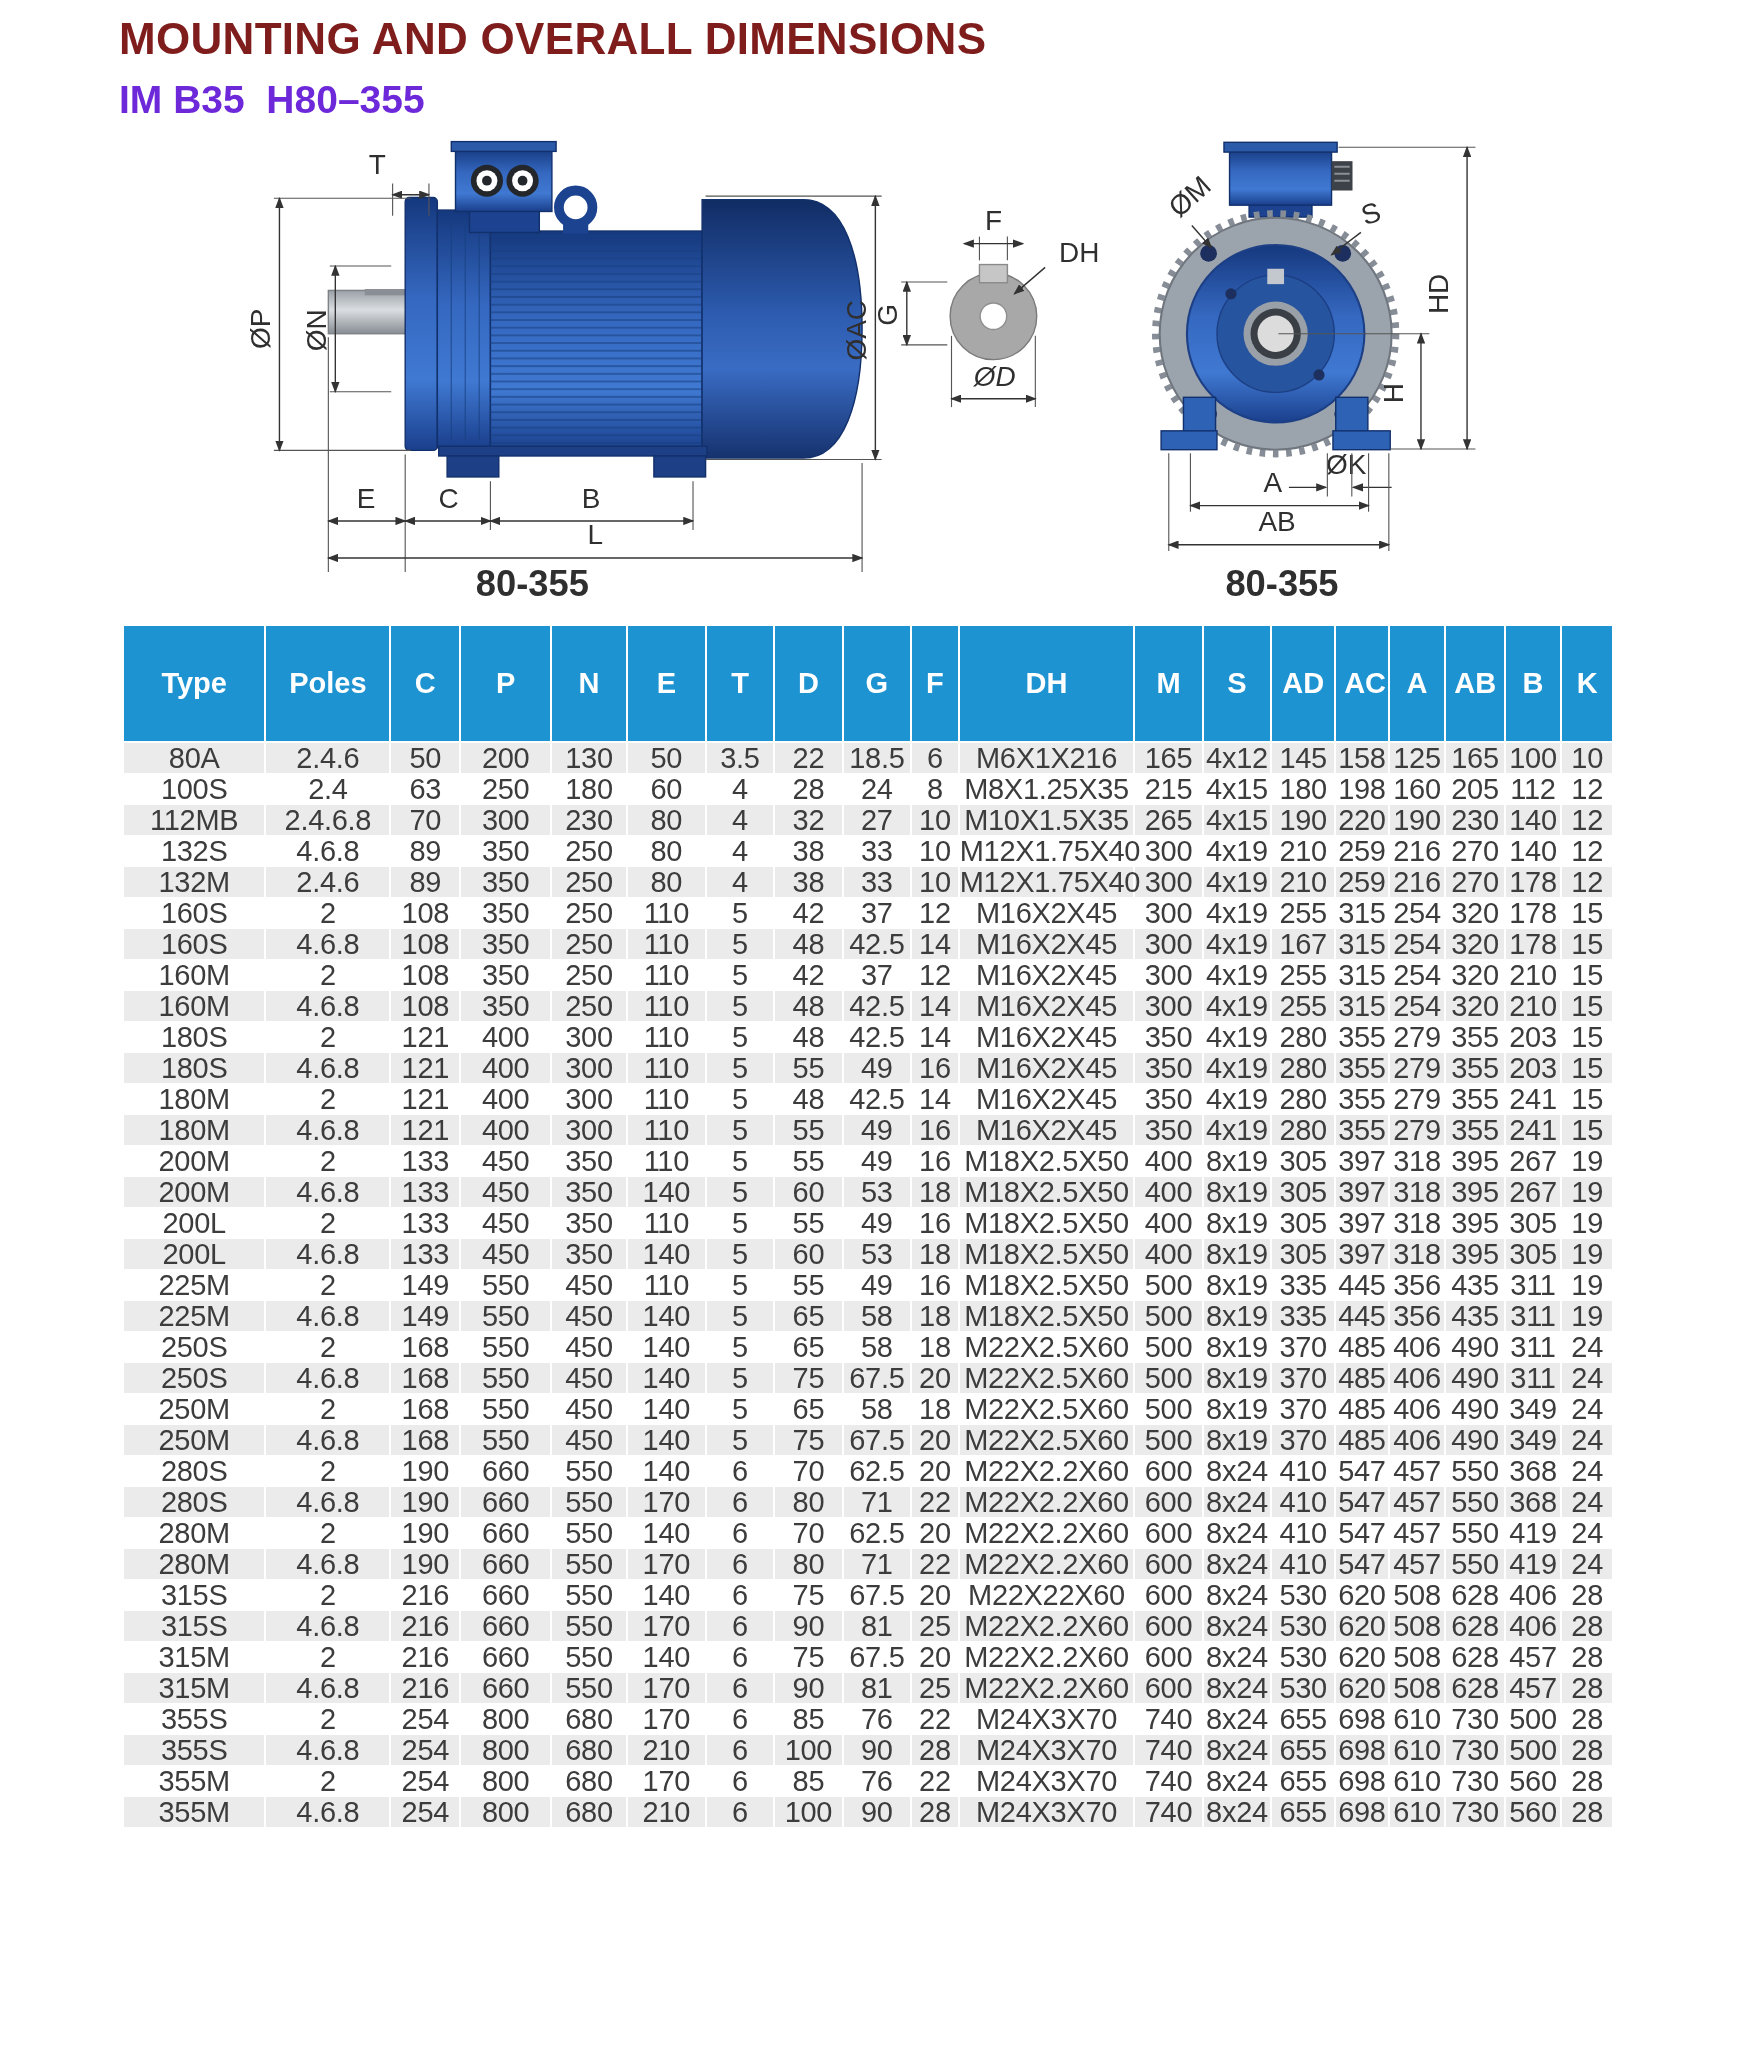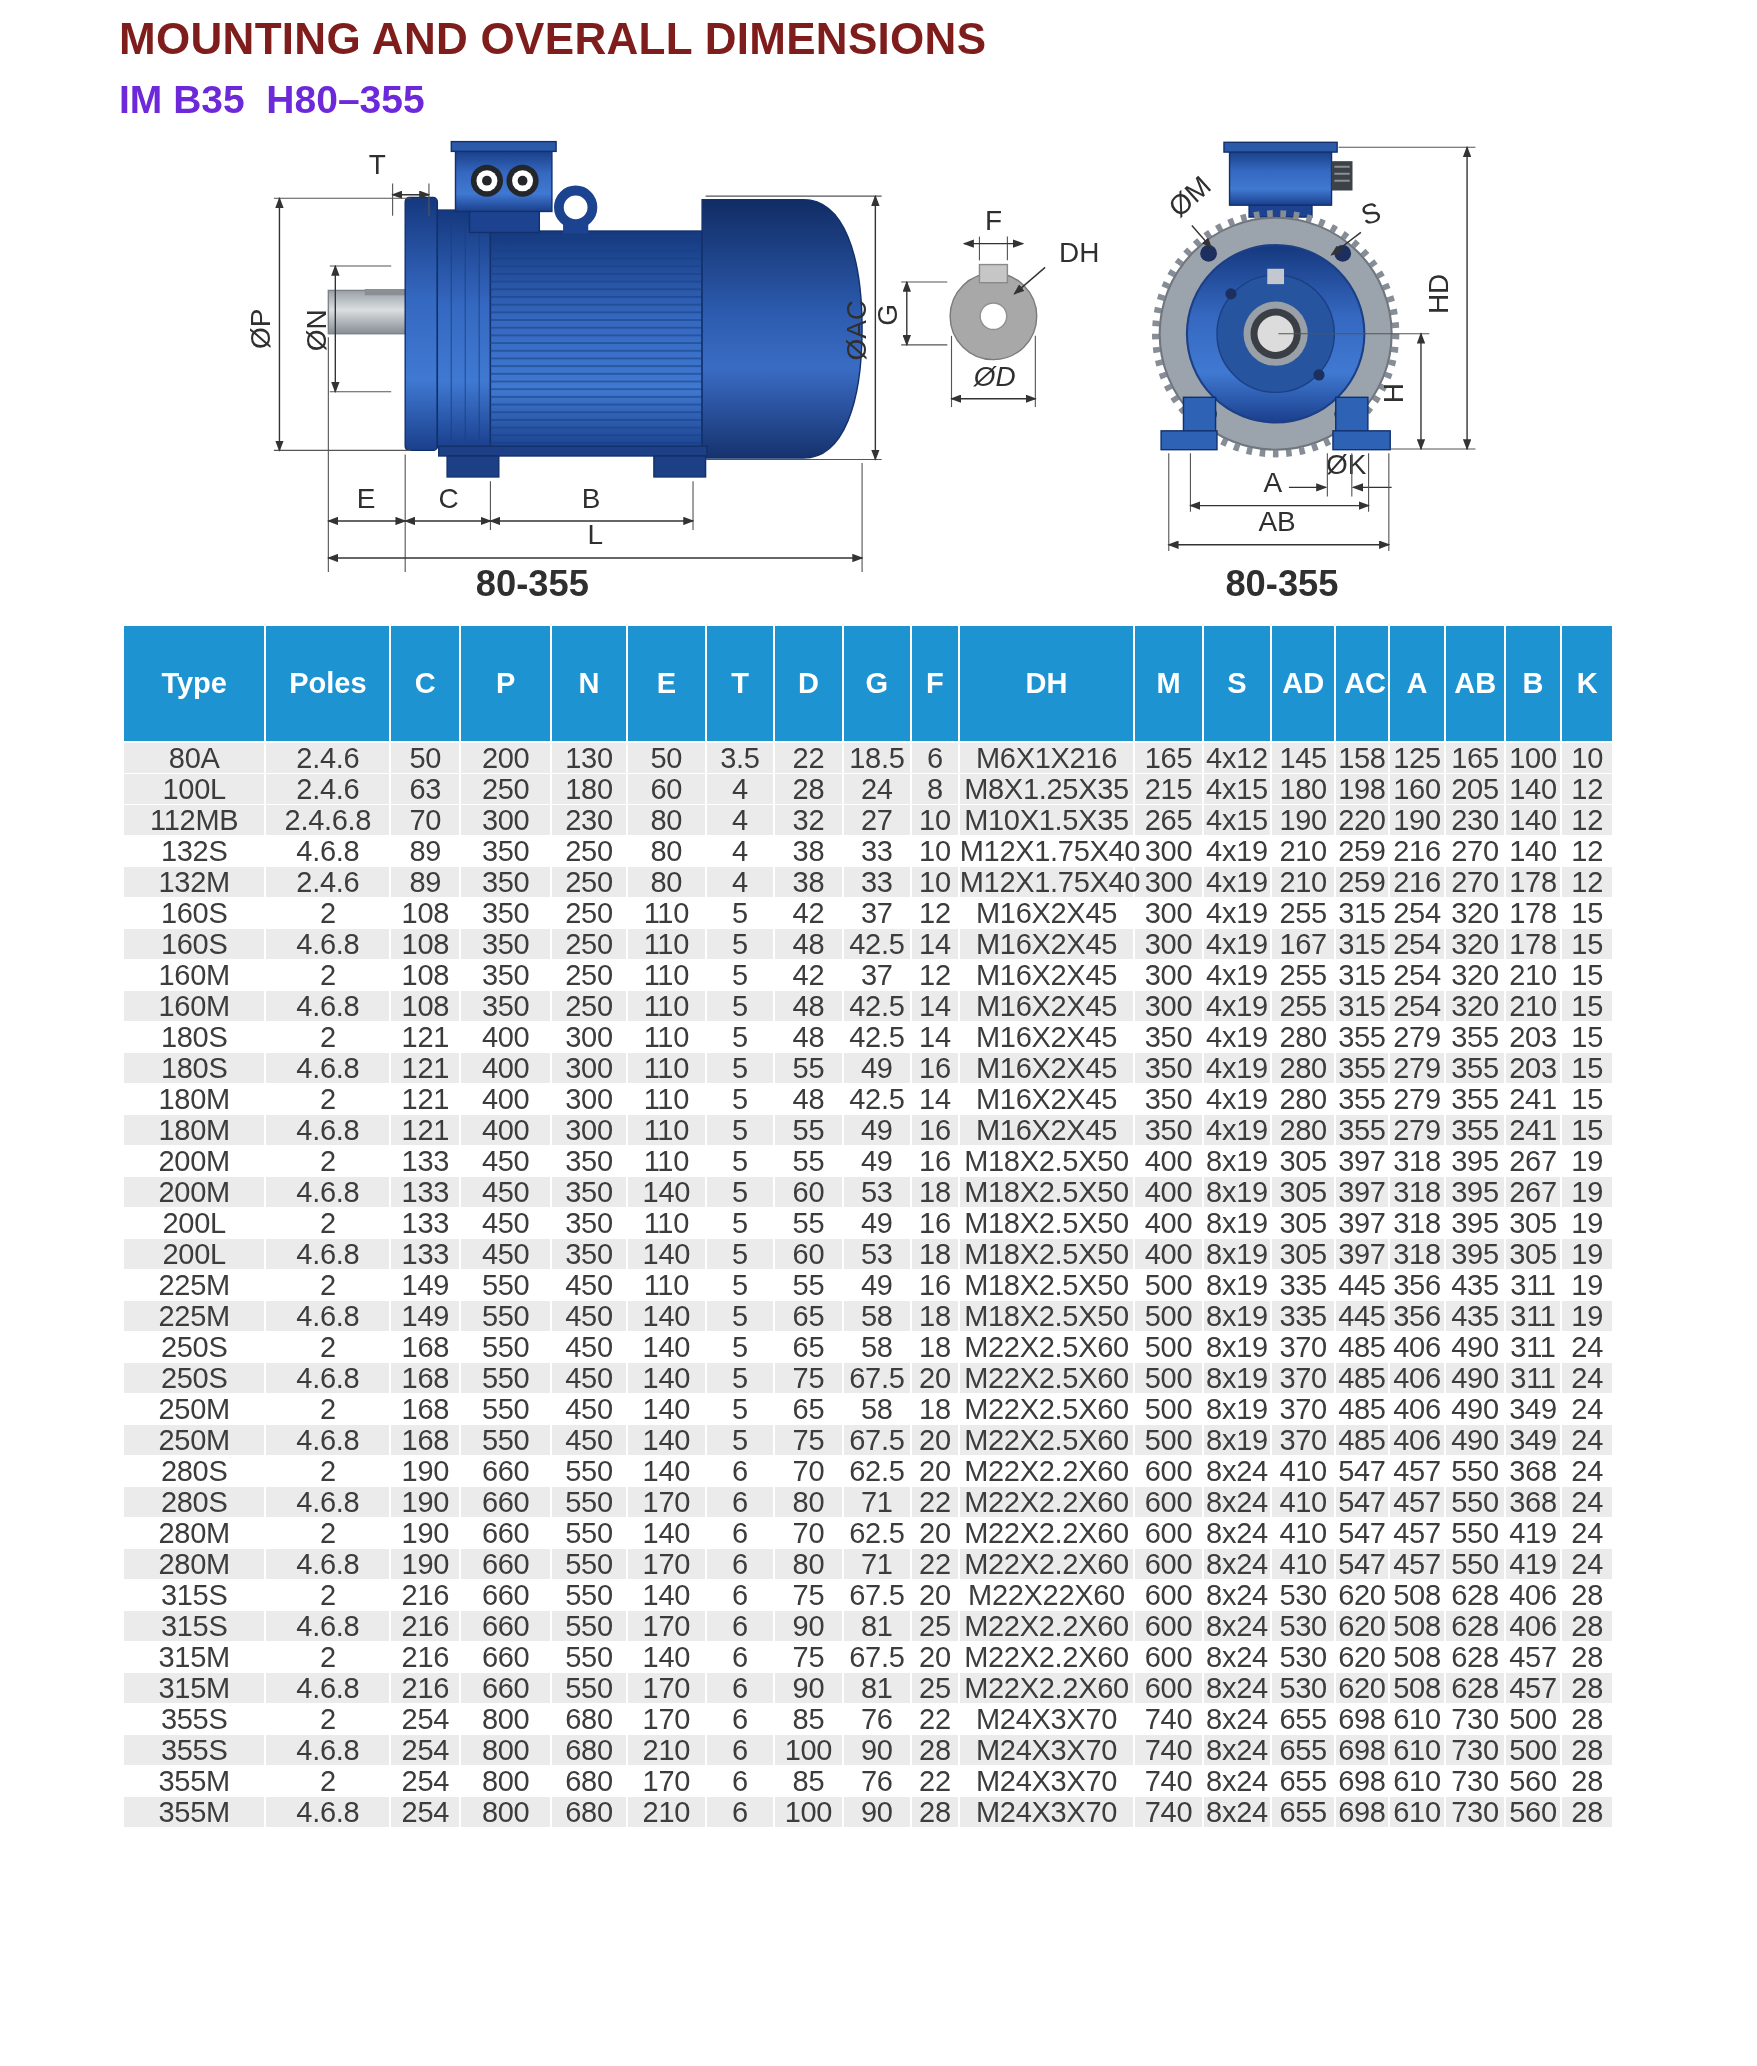--- a/index.html
+++ b/index.html
@@ -294,39 +294,39 @@
         <td>M6X1X216</td>
         <td>165</td>
         <td>4x12</td>
         <td>145</td>
         <td>158</td>
         <td>125</td>
         <td>165</td>
         <td>100</td>
         <td>10</td>
       </tr>
-      <tr class="alt">
-        <td>100L</td>
-        <td>2.4.6</td>
+      <tr>
+        <td>100S</td>
+        <td>2.4</td>
         <td>63</td>
         <td>250</td>
         <td>180</td>
         <td>60</td>
         <td>4</td>
         <td>28</td>
         <td>24</td>
         <td>8</td>
         <td>M8X1.25X35</td>
         <td>215</td>
         <td>4x15</td>
         <td>180</td>
         <td>198</td>
         <td>160</td>
         <td>205</td>
-        <td>140</td>
+        <td>112</td>
         <td>12</td>
       </tr>
       <tr class="alt">
         <td>112MB</td>
         <td>2.4.6.8</td>
         <td>70</td>
         <td>300</td>
         <td>230</td>
         <td>80</td>
         <td>4</td>

